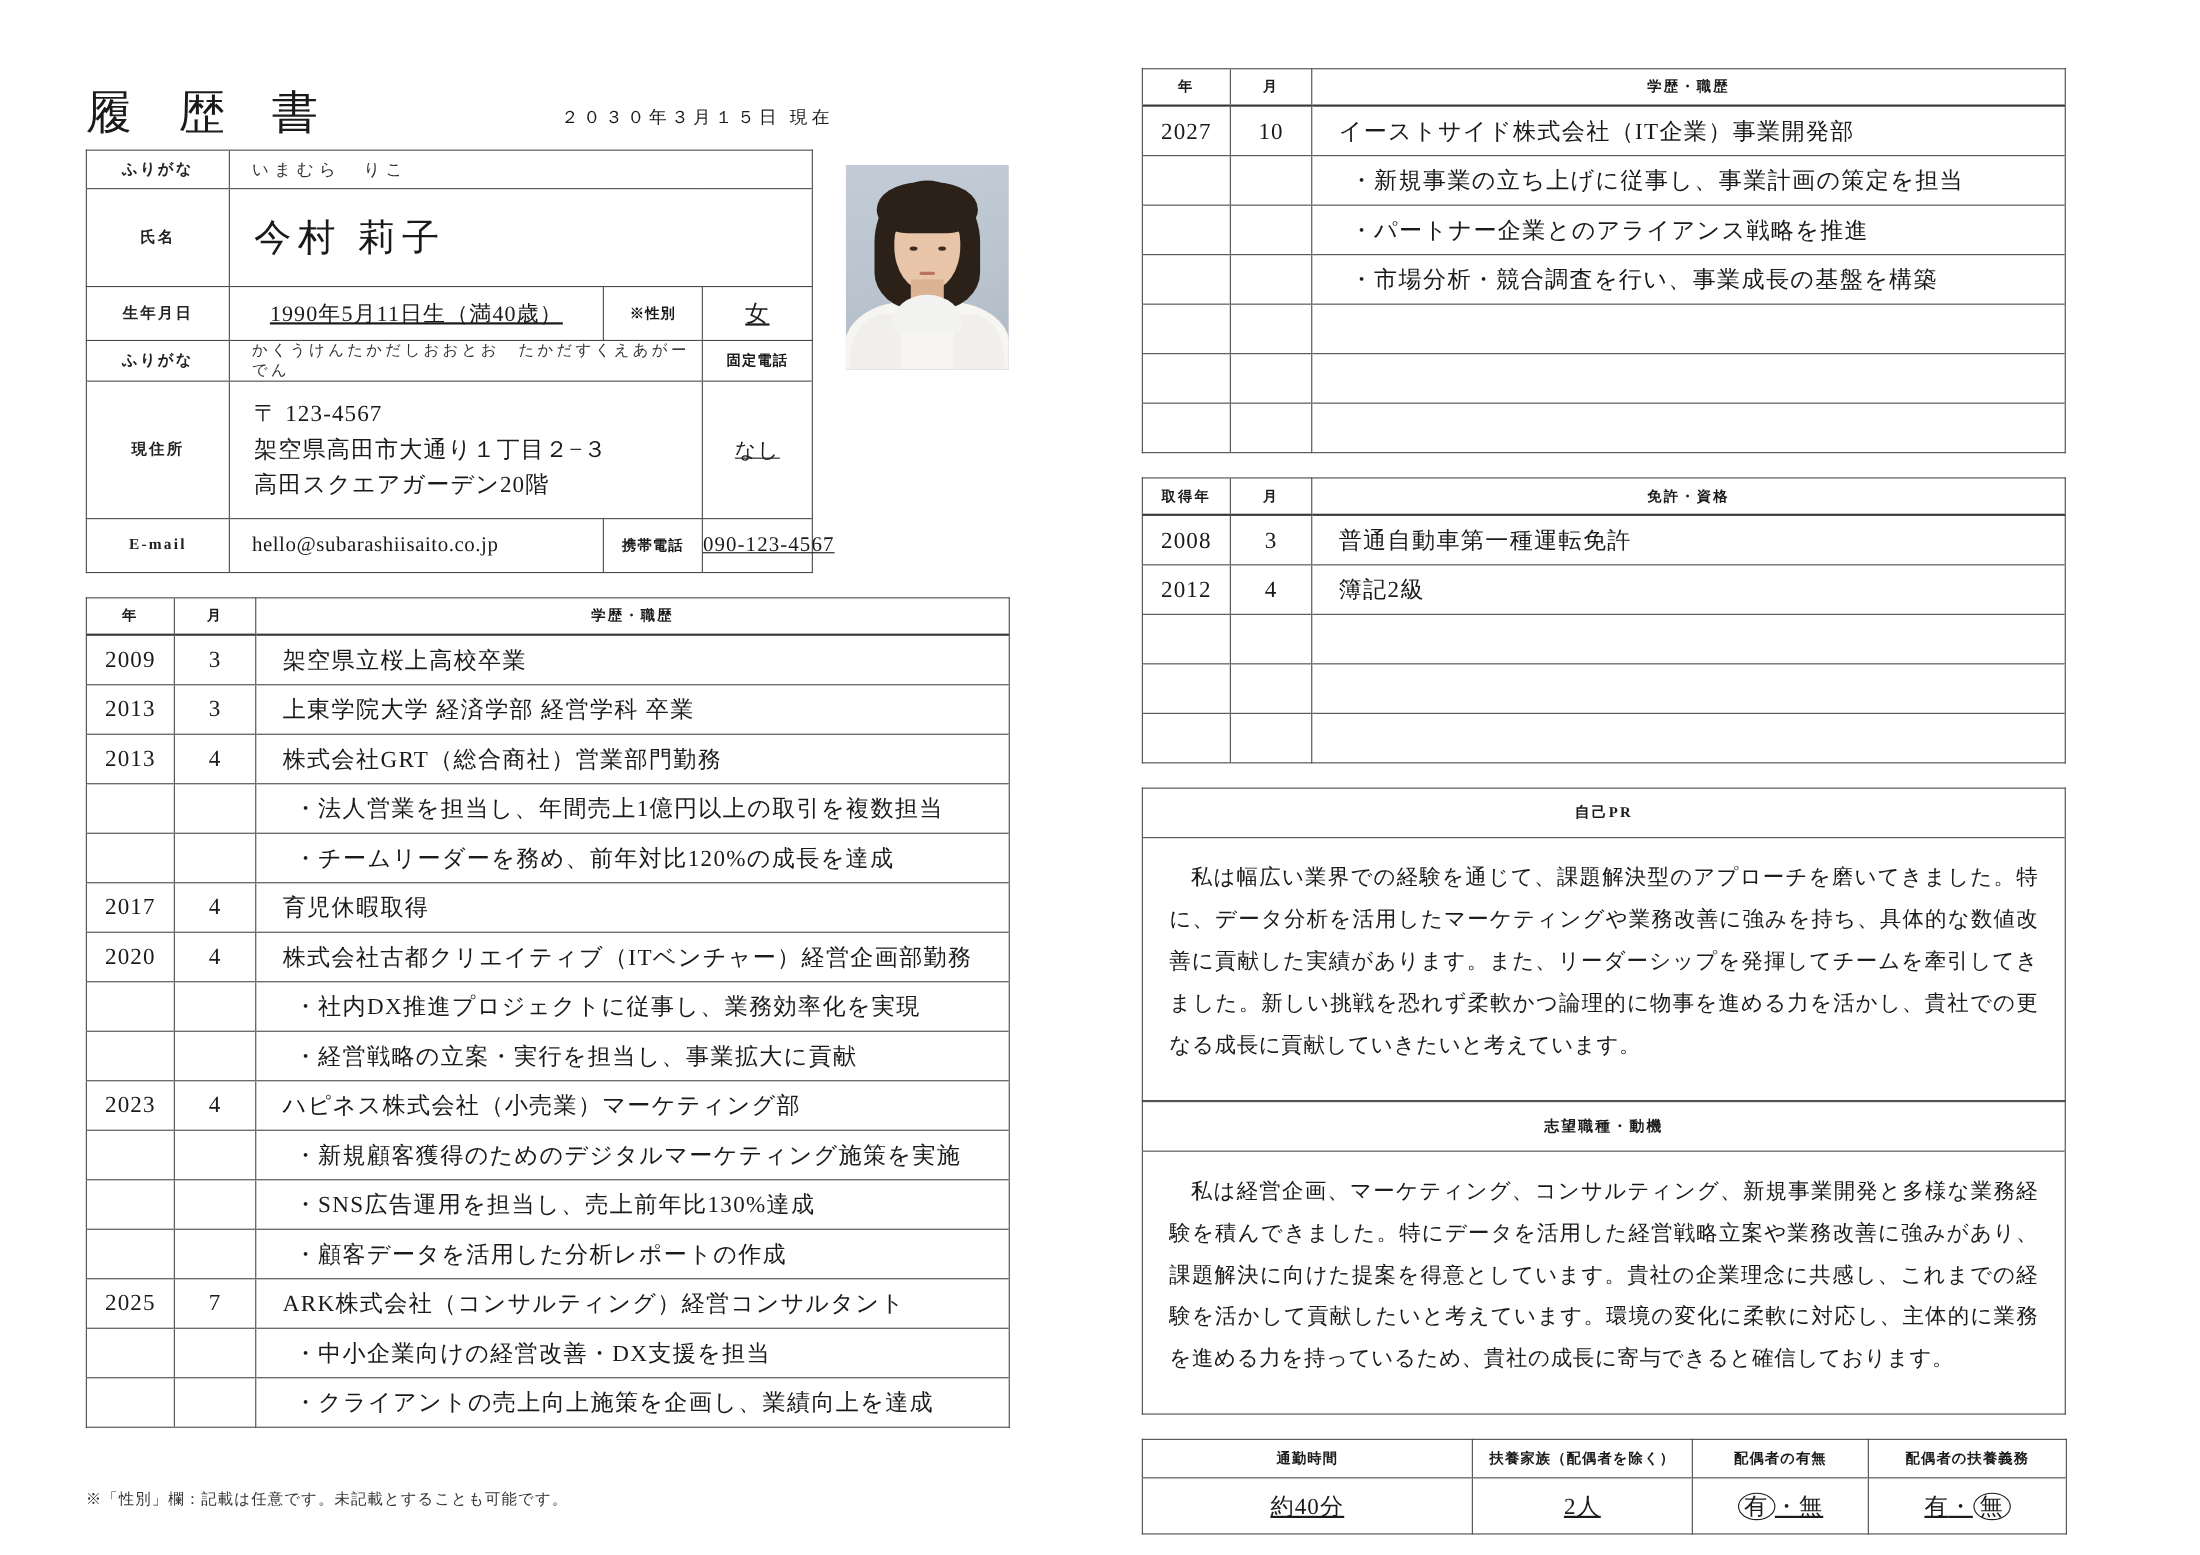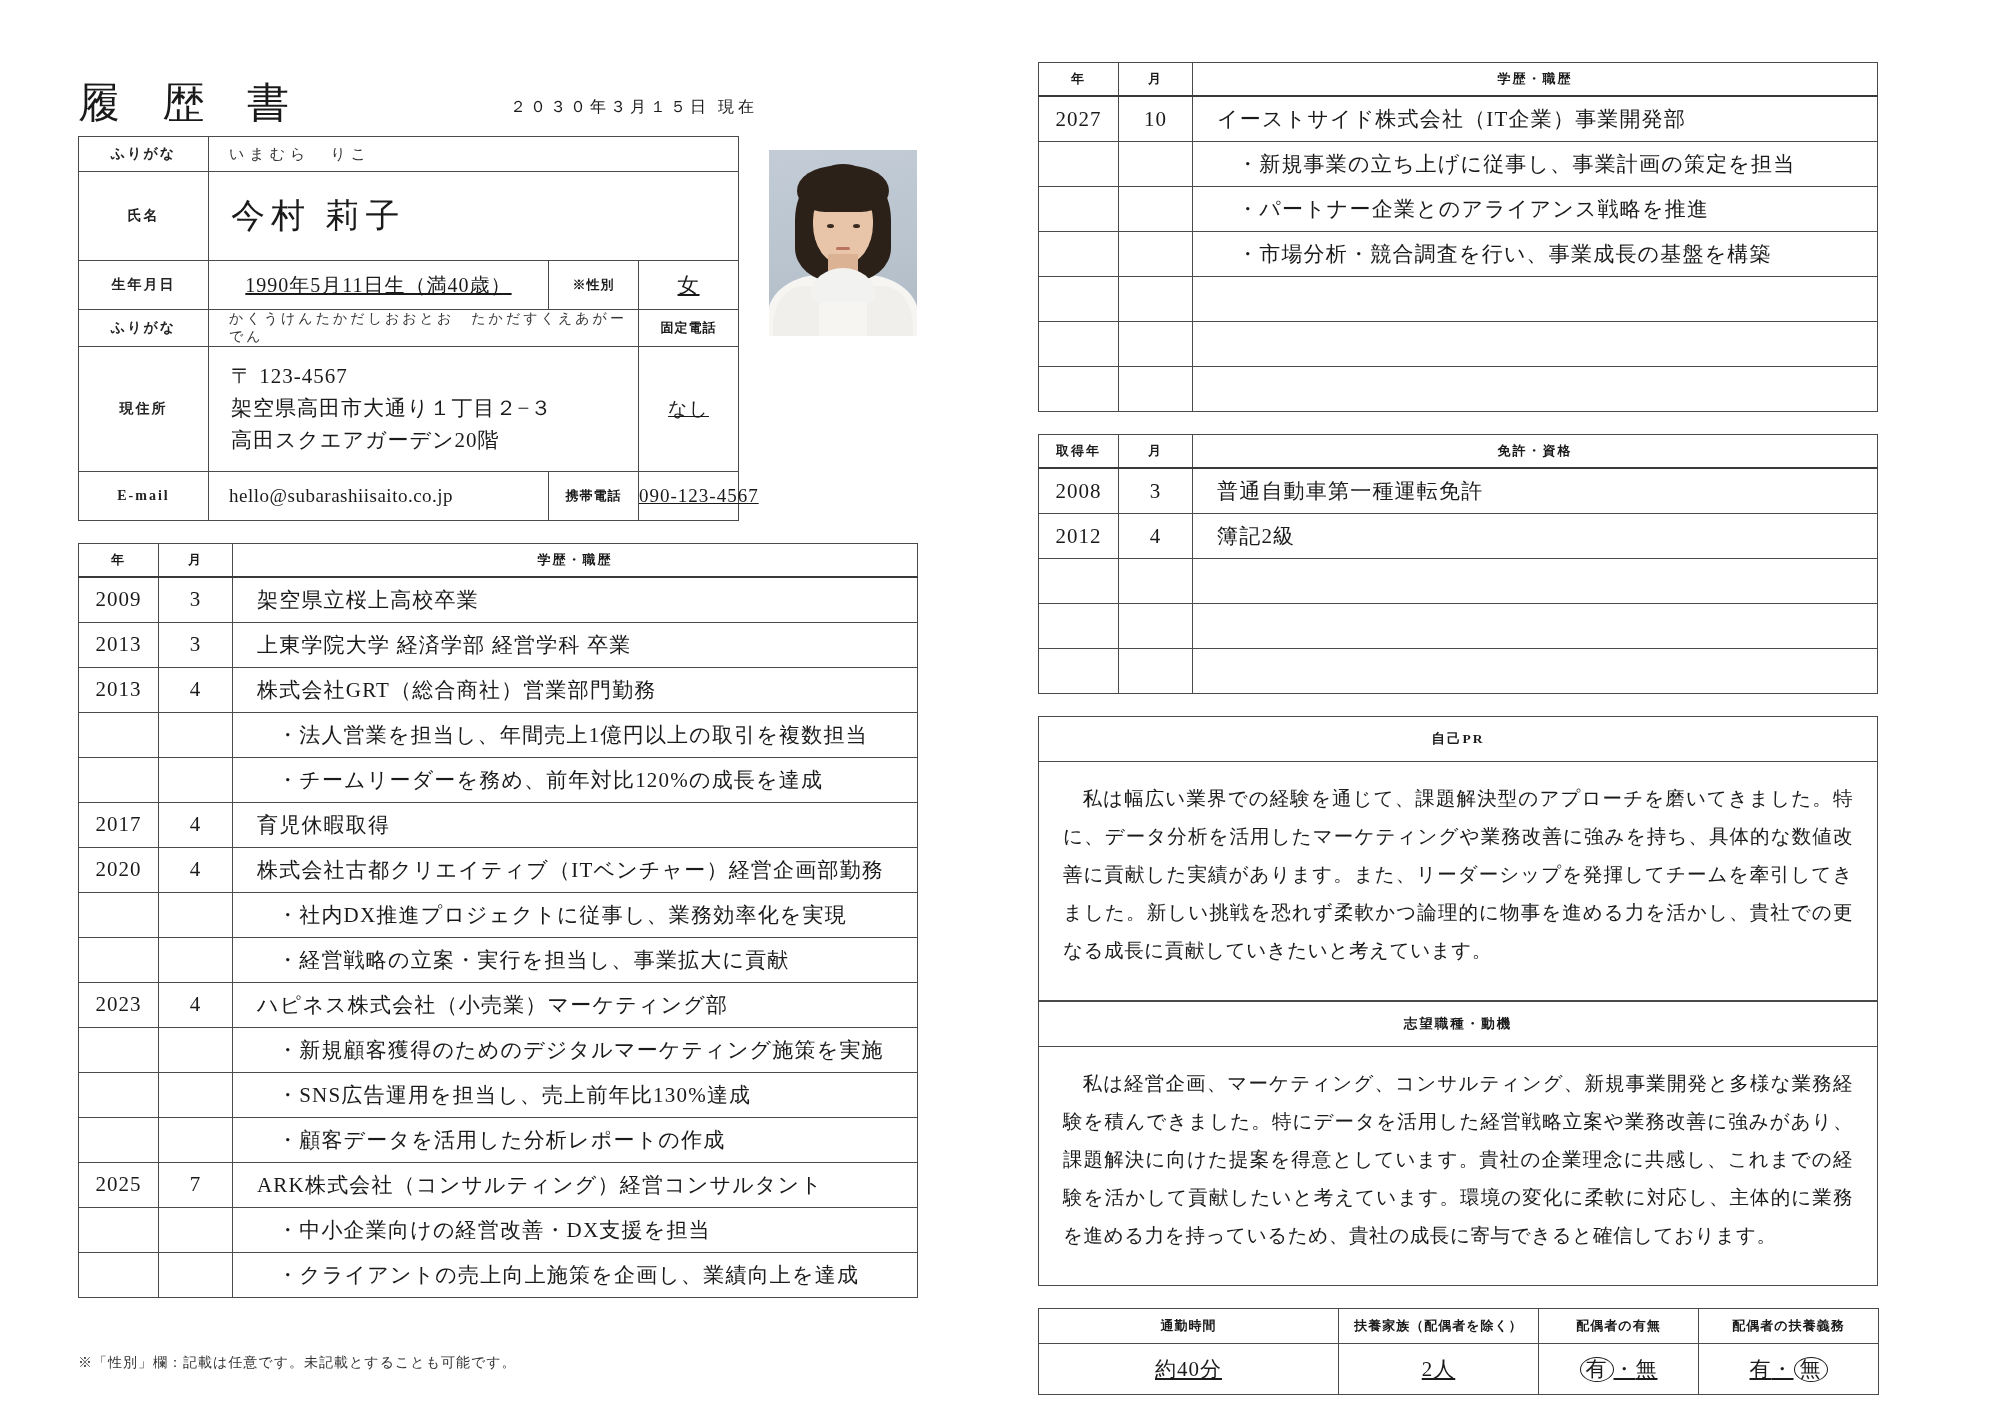--- a/index.html
+++ b/index.html
@@ -214,21 +214,21 @@
     font-size: 21px;
     letter-spacing: 1px;
   }
   .hist .ev {
     font-size: 21px;
     padding-left: 24px;
     letter-spacing: 1.2px;
     white-space: nowrap;
     margin-top: 32px;
   }
-  .hist .ev.bullet { padding-left: 44px; }
+  .hist .ev.bullet { padding-left: 34px; }
 
   .section-head {
     height: 34px;
     text-align: center;
     font-size: 13.5px;
     letter-spacing: 2px;
     font-weight: bold;
     border-bottom: 1px dotted #9a9a9a;
   }
   .prose {

